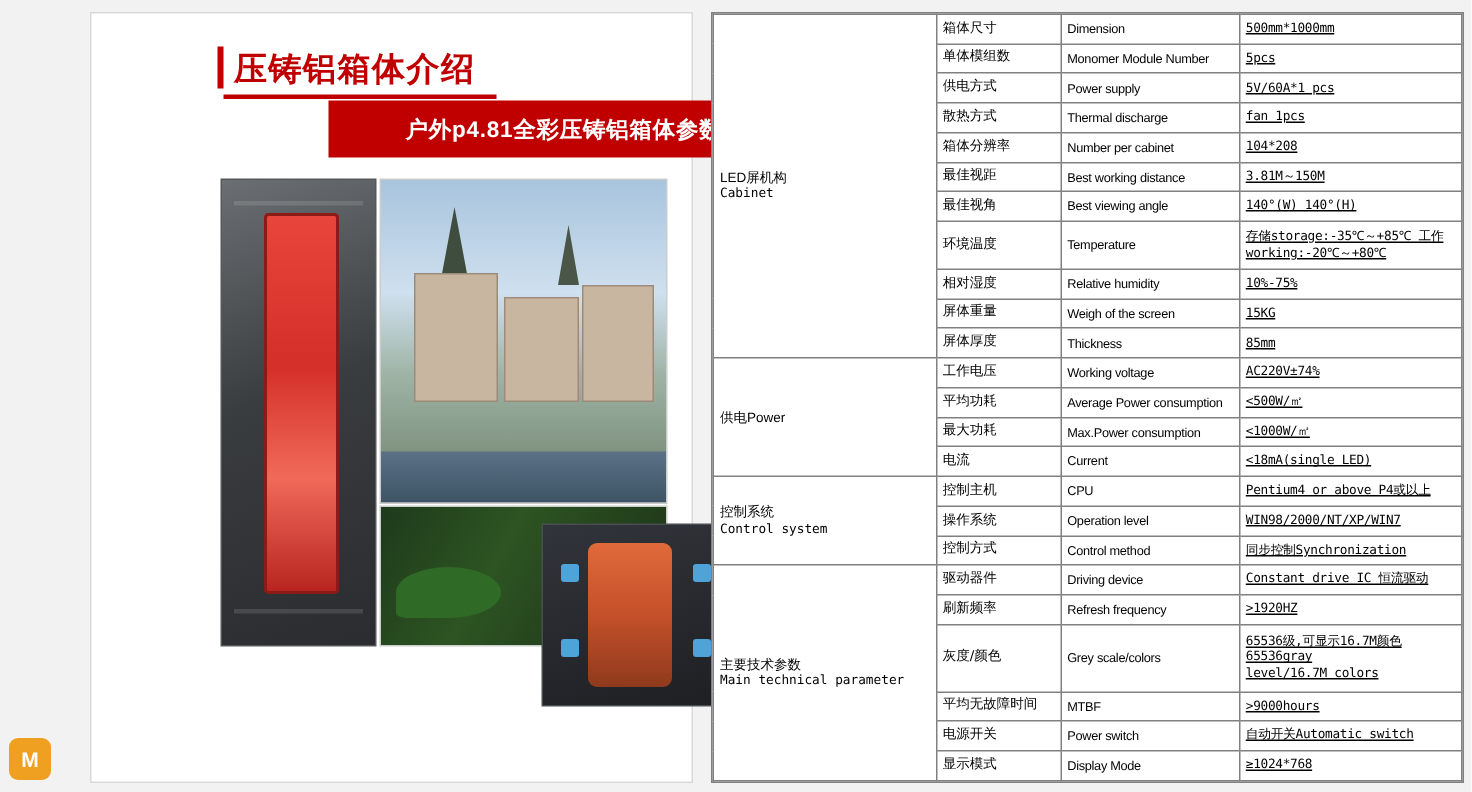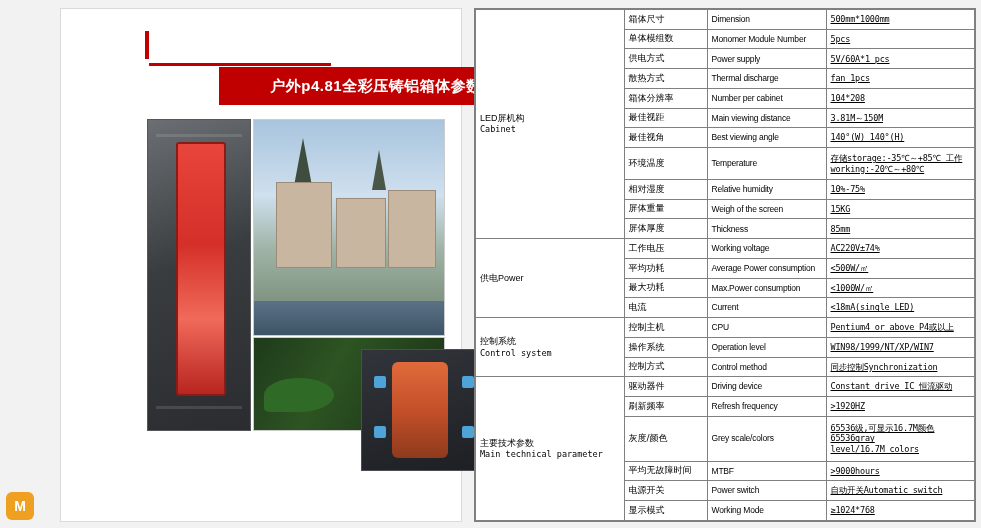--- a/index.html
+++ b/index.html
@@ -255,20 +255,21 @@
   }
 </style>
 </head>
 <body>
 
 <div id="page">
 
   <div class="left-panel">
 
     <div class="title-tick"></div>
+    <div class="title-main">压铸铝箱体介绍</div>
     <div class="title-underline"></div>
 
     <div class="subtitle-banner">户外p4.81全彩压铸铝箱体参数</div>
 
     <div class="photo photo-cabinet">
       <div class="led-strip"></div>
       <div class="bar" style="top:14px;"></div>
       <div class="bar" style="top:286px;"></div>
     </div>
 
@@ -322,21 +323,21 @@
             <td class="en">Thermal discharge</td>
             <td class="val val-multi">fan 1pcs</td>
           </tr>
           <tr>
             <td class="cn">箱体分辨率</td>
             <td class="en">Number per cabinet</td>
             <td class="val val-multi">104*208</td>
           </tr>
           <tr>
             <td class="cn">最佳视距</td>
-            <td class="en">Main viewing distance</td>
+            <td class="en">Best working distance</td>
             <td class="val val-multi">3.81M～150M</td>
           </tr>
           <tr>
             <td class="cn">最佳视角</td>
             <td class="en">Best viewing angle</td>
             <td class="val val-multi">140°(W) 140°(H)</td>
           </tr>
           <tr>
             <td class="cn">环境温度</td>
             <td class="en">Temperature</td>
@@ -386,21 +387,21 @@
               <span class="gcn">控制系统</span>
               <span class="gen">Control system</span>
             </td>
             <td class="cn">控制主机</td>
             <td class="en">CPU</td>
             <td class="val val-multi">Pentium4 or above P4或以上</td>
           </tr>
           <tr>
             <td class="cn">操作系统</td>
             <td class="en">Operation level</td>
-            <td class="val val-multi">WIN98/1999/NT/XP/WIN7</td>
+            <td class="val val-multi">WIN98/2000/NT/XP/WIN7</td>
           </tr>
           <tr>
             <td class="cn">控制方式</td>
             <td class="en">Control method</td>
             <td class="val val-multi">同步控制Synchronization</td>
           </tr>
           <tr>
             <td class="group" rowspan="6">
               <span class="gcn">主要技术参数</span>
               <span class="gen">Main technical parameter</span>
@@ -425,21 +426,21 @@
             <td class="en">MTBF</td>
             <td class="val val-multi">&gt;9000hours</td>
           </tr>
           <tr>
             <td class="cn">电源开关</td>
             <td class="en">Power switch</td>
             <td class="val val-multi">自动开关Automatic switch</td>
           </tr>
           <tr>
             <td class="cn">显示模式</td>
-            <td class="en">Working Mode</td>
+            <td class="en">Display Mode</td>
             <td class="val val-multi">≥1024*768</td>
           </tr>
         </tbody>
     </table>
   </div>
 
   <div class="logo">M</div>
 </div>
 
 </body></html>

